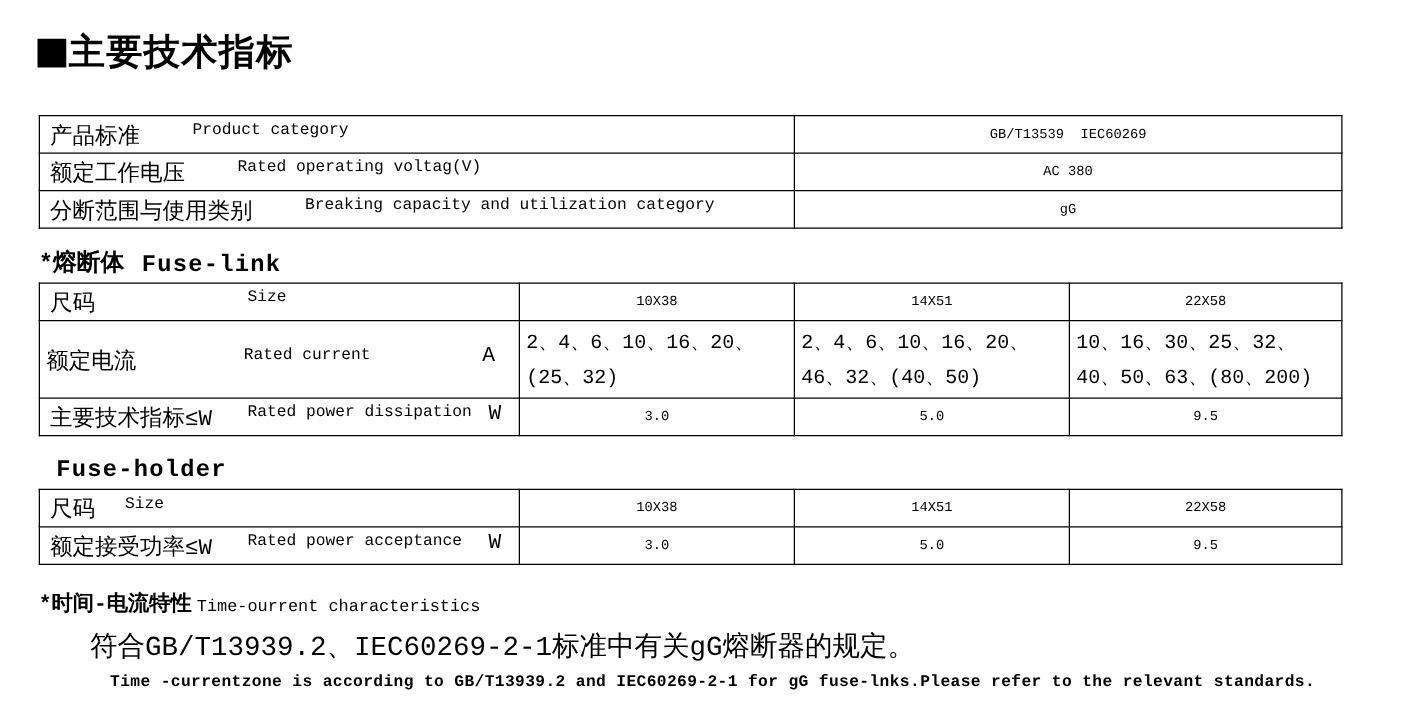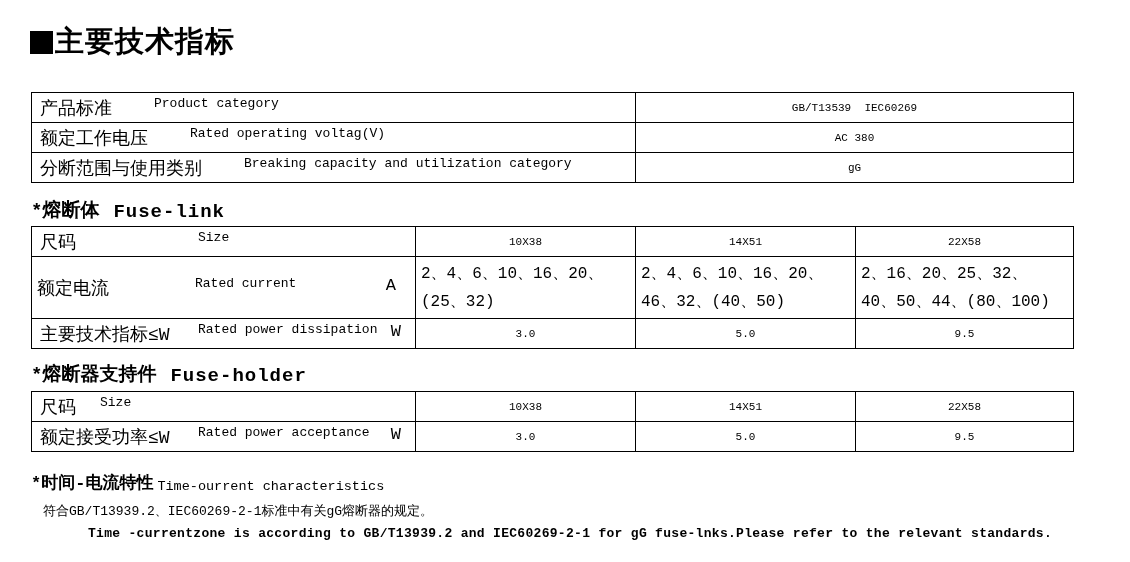--- a/index.html
+++ b/index.html
@@ -53,21 +53,21 @@
   .sec { margin-left:31px; display:flex; align-items:flex-end; font-weight:bold; }
   .sec-fuse-link   { margin-top:16px; height:24px; }
   .sec-fuse-holder { margin-top:14px; height:24px; }
   .sec-cjk { font-size:19px; }
   .sec-en  { font-size:19px; margin-left:14px; letter-spacing:1px; }
   .sec-time { margin-top:20px; height:22px; }
   .sec-time .sec-cjk { font-size:17px; }
   .sec-time .sec-en  { font-size:13.5px; font-weight:normal; margin-left:4px; letter-spacing:0; }
 
   
-  .note-cjk { margin:8px 0 0 43px; font-size:13px; }
+  .note-cjk { margin:8px 0 0 72px; font-size:22px; }
   .note-en  { margin:6px 0 0 88px; font-size:13px; font-weight:bold; letter-spacing:0.3px; }
 </style>
 </head>
 <body>
 
 <div class="page">
 
   <div class="title">
     <span class="sq"></span>
     <span class="t-cjk">主要技术指标</span>
@@ -143,41 +143,40 @@
         </td>
         <td class="current-cell">
           <div class="current-line">2、4、6、10、16、20、</div>
           <div class="current-line">(25、32)</div>
         </td>
         <td class="current-cell">
           <div class="current-line">2、4、6、10、16、20、</div>
           <div class="current-line">46、32、(40、50)</div>
         </td>
         <td class="current-cell">
-          <div class="current-line">2、16、20、25、32、</div>
-          <div class="current-line">40、50、44、(80、100)</div>
+          <div class="current-line">10、16、30、25、32、</div>
+          <div class="current-line">40、50、63、(80、200)</div>
         </td>
       </tr>
       <tr>
         <td class="label-cell">
           <div class="label-flex">
             <span class="lc">主要技术指标≤W</span>
             <span class="le">Rated power dissipation</span>
             <span class="unit">W</span>
           </div>
         </td>
         <td class="val">3.0</td>
         <td class="val">5.0</td>
         <td class="val">9.5</td>
       </tr>
     </tbody>
   </table>
 
   <div class="sec sec-fuse-holder">
-    <span class="sec-cjk">*熔断器支持件</span>
     <span class="sec-en">Fuse-holder</span>
   </div>
 
   <table class="t t3">
     <colgroup>
         <col style="width:384px">
         <col style="width:220px">
         <col style="width:220px">
         <col style="width:218px">
       </colgroup>

